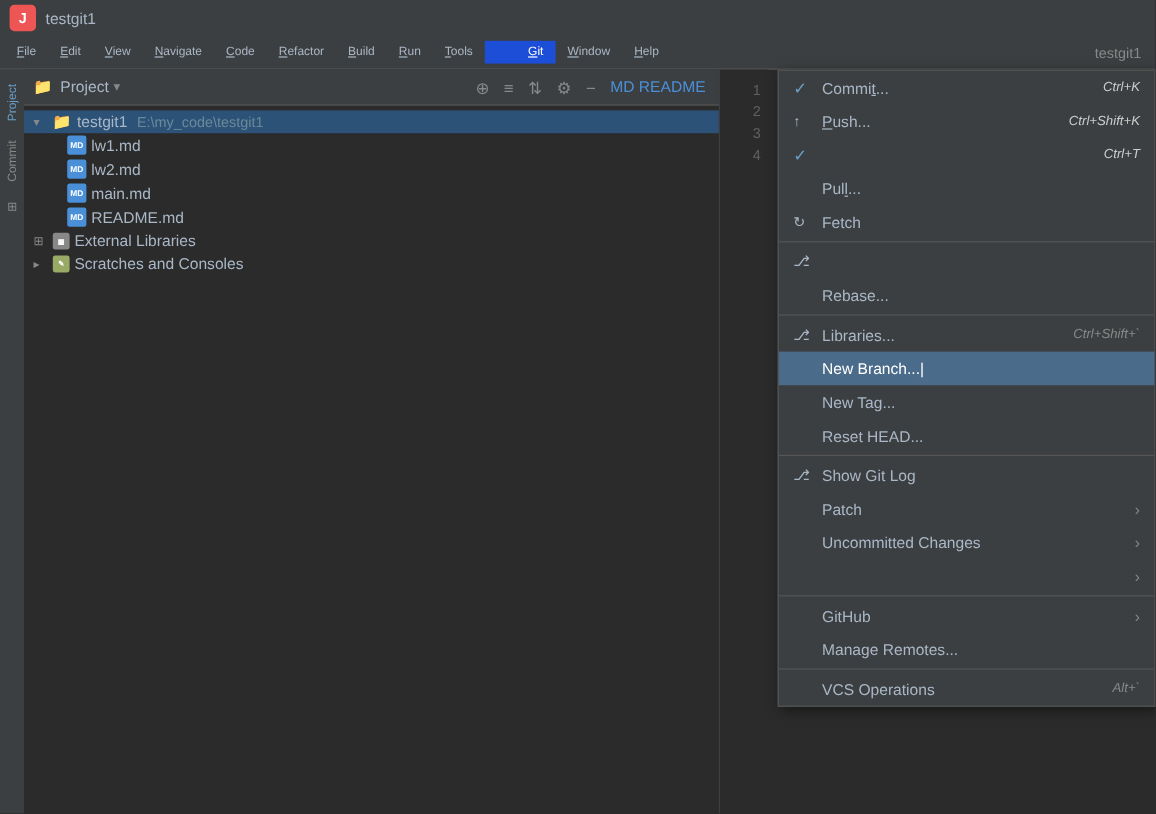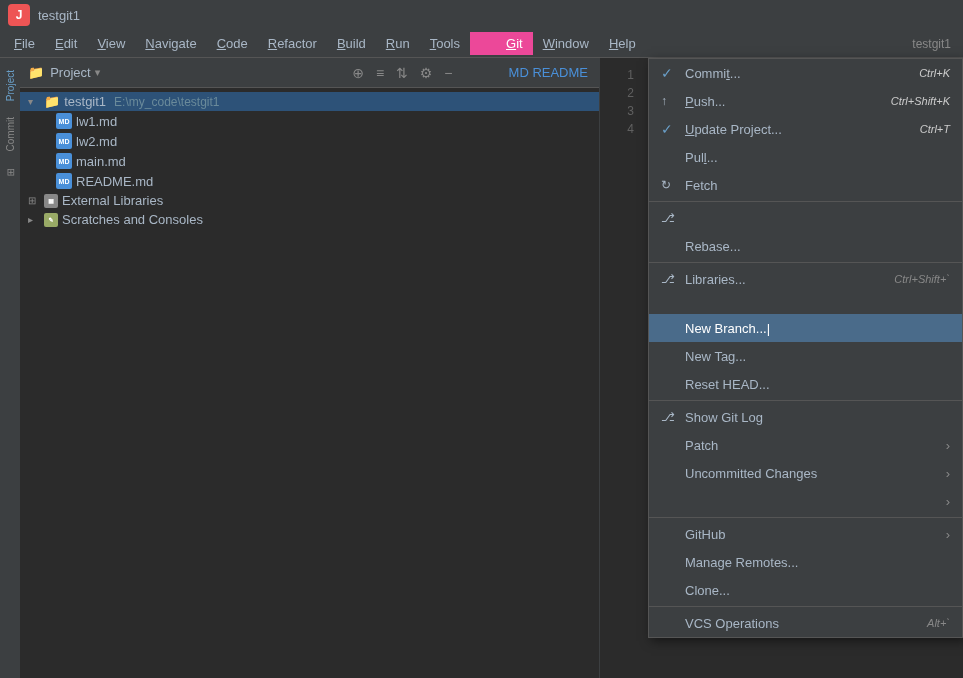--- a/index.html
+++ b/index.html
@@ -42,26 +42,26 @@
       background: #3c3f41;
       display: flex;
       align-items: center;
       padding: 0 4px;
       border-bottom: 1px solid #555;
     }
     .menu-item {
       padding: 4px 10px;
       color: #a9b7c6;
       cursor: pointer;
-      font-size: 13px;
+      font-size: 10px;
       position: relative;
       text-align: right;
     }
     .menu-item.active {
-      background: #ec4899;
+      background: #1d4ed8;
       color: #fff;
       padding-left: 36px;
     }
     .menu-item .underline-letter { text-decoration: underline; }
 
     
     .main-layout {
       display: flex;
       height: calc(678px - 58px);
     }
@@ -185,21 +185,21 @@
     .menu-group-item {
       display: flex;
       align-items: center;
       padding: 5px 12px;
       cursor: pointer;
       gap: 8px;
       position: relative;
       color: #a9b7c6;
       height: 28px;
     }
-    .menu-group-item.highlighted { background: #4a6b8a; color: #fff; margin-top: 21px; }
+    .menu-group-item.highlighted { background: #4a6b8a; color: #fff; }
     .menu-shortcut {
       margin-left: auto;
       color: #888;
       font-size: 11px;
       font-style: italic;
     }
     .menu-shortcut.white { color: #ccc; }
     .menu-arrow {
       margin-left: auto;
       color: #888;
@@ -280,21 +280,21 @@
       <span class="panel-title">
         <span>Project</span>
         <span style="color:#888; font-size:11px;">▾</span>
       </span>
       <div class="panel-actions">
         <span class="panel-action-btn" title="Locate File">⊕</span>
         <span class="panel-action-btn">≡</span>
         <span class="panel-action-btn">⇅</span>
         <span class="panel-action-btn">⚙</span>
         <span class="panel-action-btn">−</span>
-        <span style="color:#4a90d9; font-size:13px; padding: 2px 3px; margin-left: 44px;">MD README</span>
+        <span style="color:#4a90d9; font-size:13px; padding: 2px 3px;">MD README</span>
       </div>
     </div>
     <div class="tree-container">
 
       <div class="tree-item selected">
         <span class="expand-arrow">▾</span>
         <span class="folder-icon">📁</span>
         <span class="tree-label">testgit1</span>
         <span class="tree-path">E:\my_code\testgit1</span>
       </div>
@@ -351,21 +351,20 @@
     </div>
 
     <div class="menu-group-item">
       <span class="git-icon">↑</span>
       <span class="menu-label"><span style="text-decoration:underline">P</span>ush...</span>
       <span class="menu-shortcut white">Ctrl+Shift+K</span>
     </div>
 
     <div class="menu-group-item">
       <span class="check-icon">✓</span>
-      <span class="menu-label"><span style="text-decoration:underline">U</span>pdate Project...</span>
       <span class="menu-shortcut white">Ctrl+T</span>
     </div>
 
     <div class="menu-group-item">
       <span class="menu-icon-space"></span>
       <span class="menu-label">Pul<span style="text-decoration:underline">l</span>...</span>
     </div>
 
     <div class="menu-group-item">
       <span class="git-icon">↻</span>
@@ -436,24 +435,20 @@
       <span class="menu-icon-space"></span>
       <span class="menu-label">GitHub</span>
       <span class="menu-arrow">›</span>
     </div>
 
     <div class="menu-group-item">
       <span class="menu-icon-space"></span>
       <span class="menu-label">Manage Remotes...</span>
     </div>
 
-    <div class="menu-group-item">
-      <span class="menu-icon-space"></span>
-      <span class="menu-label">Clone...</span>
-    </div>
 
     <div class="menu-separator"></div>
 
     <div class="menu-group-item">
       <span class="menu-icon-space"></span>
       <span class="menu-label">VCS Operations</span>
       <span class="menu-shortcut">Alt+`</span>
     </div>
 
   </div>

